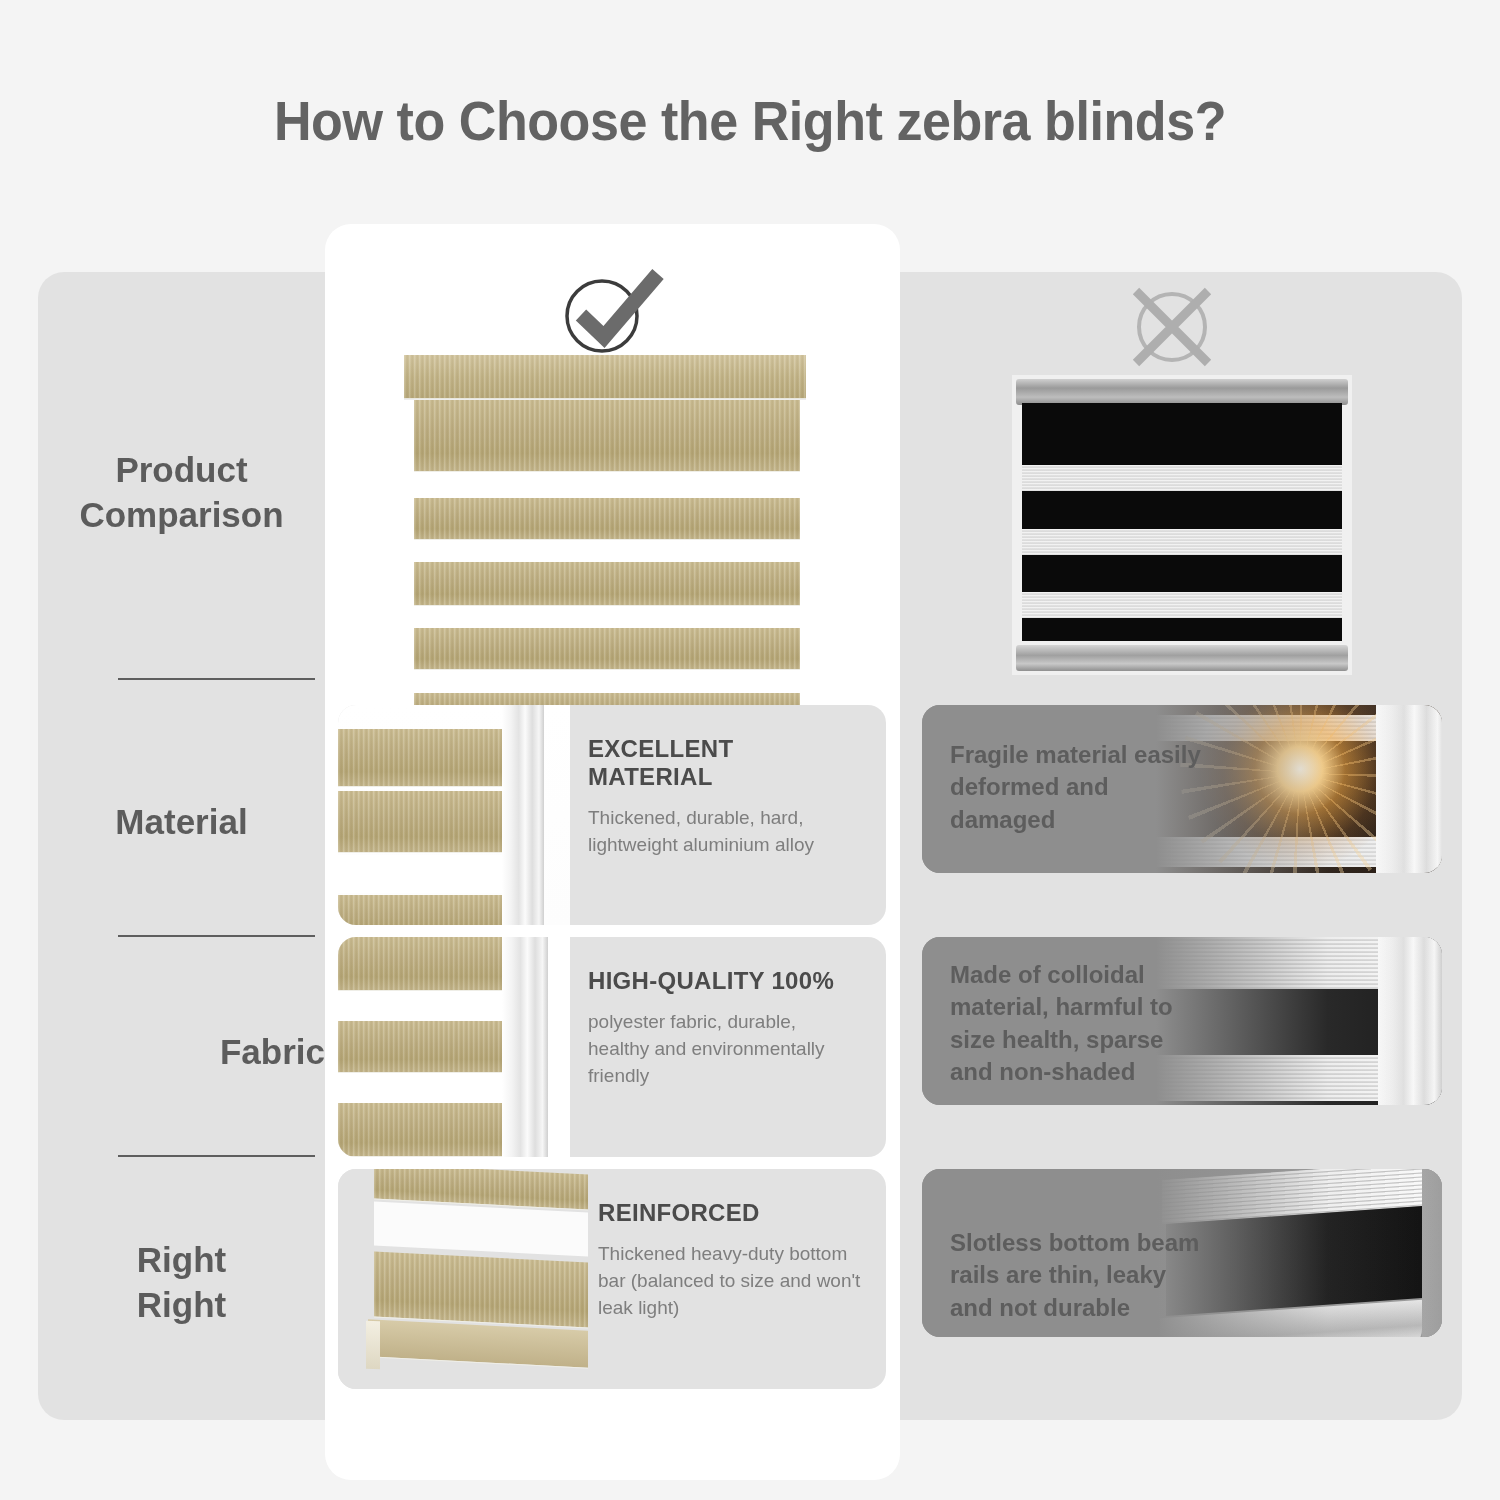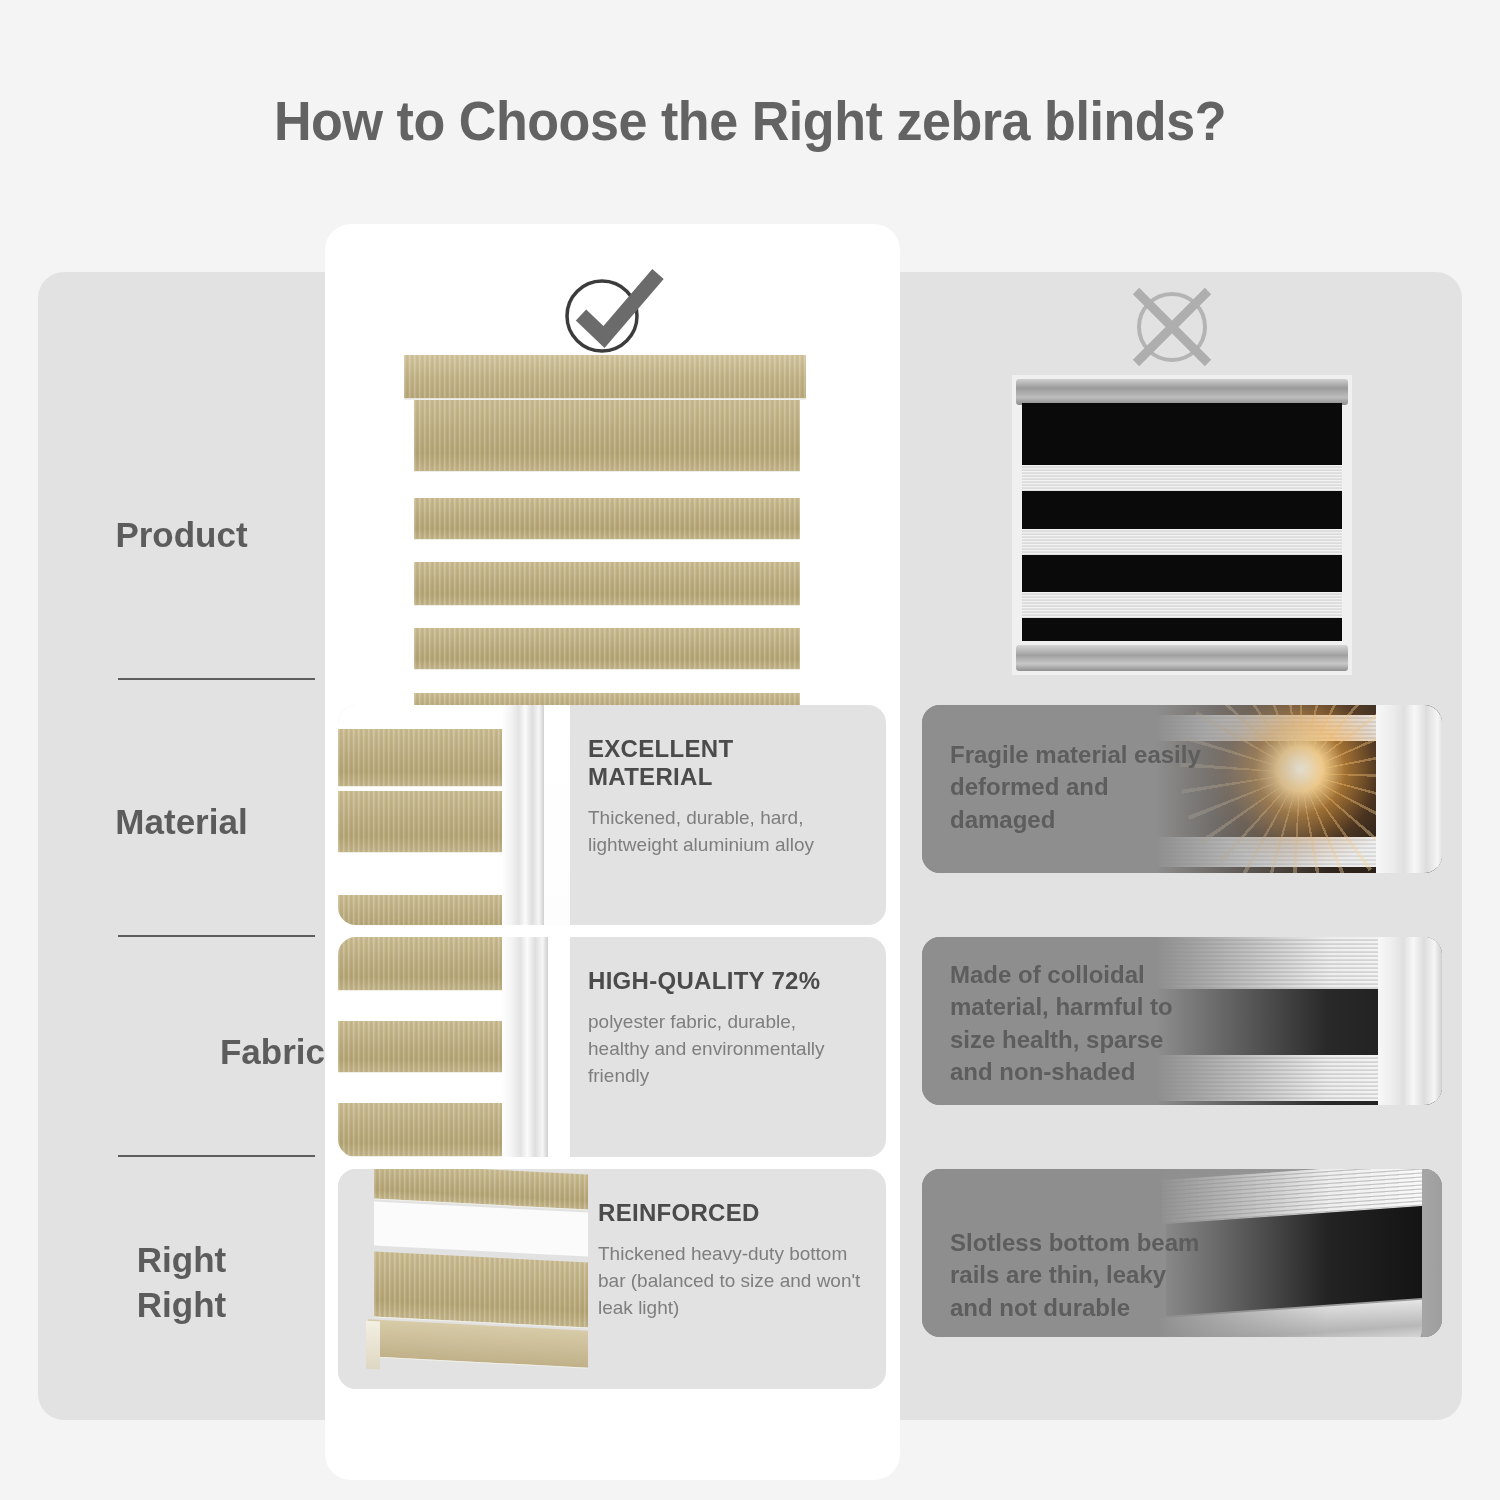--- a/index.html
+++ b/index.html
@@ -156,23 +156,24 @@
 <body>
 
 <div class="page">
 
   <div class="title">How to Choose the Right zebra blinds?</div>
 
   <div class="gray-panel"></div>
 
   <div class="labels">
 
-    <div class="label-cell" style="top:155px; height:130px;align-items:flex-end;">
+    <div class="label-cell" style="top:155px; height:130px;">
       <div>
         <span>Product</span>
+        <span>Comparison</span>
       </div>
     </div>
     <div class="divider" style="top:406px;"></div>
 
     <div class="label-cell" style="top:520px; height:60px;text-align:right;">
       <div>
           <span>Material</span>
         </div>
     </div>
     <div class="divider" style="top:663px;"></div>
@@ -246,21 +247,21 @@
   <div class="good-row" style="top:937px;">
     <div class="good-photo" style="background:#ffffff;">
       <div class="slat" style="top:0px; left:0; width:186px; height:54px;"></div>
       <div style="position:absolute;top:54px;left:0;width:186px;height:30px;background:#ffffff;"></div>
       <div class="slat" style="top:84px; left:0; width:186px; height:52px;"></div>
       <div style="position:absolute;top:136px;left:0;width:186px;height:30px;background:#ffffff;"></div>
       <div class="slat" style="top:166px; left:0; width:186px; height:54px;"></div>
       <div class="winframe" style="right:22px;width:46px;"></div>
     </div>
     <div class="good-text">
-      <div class="good-head">HIGH-QUALITY 72%</div>
+      <div class="good-head">HIGH-QUALITY 100%</div>
       <div class="good-body">polyester fabric, durable, healthy and environmentally friendly</div>
     </div>
   </div>
 
   <div class="good-row" style="top:1169px;">
     <div class="good-photo" style="width:250px; background:#e2e2e2;">
       <div class="slat" style="top:0px; left:36px; width:214px; height:36px; transform:skewY(3deg);"></div>
       <div style="position:absolute;top:38px;left:36px;width:214px;height:44px;background:#fbfbfb;transform:skewY(3deg);"></div>
       <div class="slat" style="top:88px; left:36px; width:214px; height:66px; transform:skewY(3deg);"></div>
       <div class="slat" style="top:156px; left:30px; width:220px; height:38px; transform:skewY(3deg); background:linear-gradient(180deg,#d7cba8,#c0b189);"></div>

